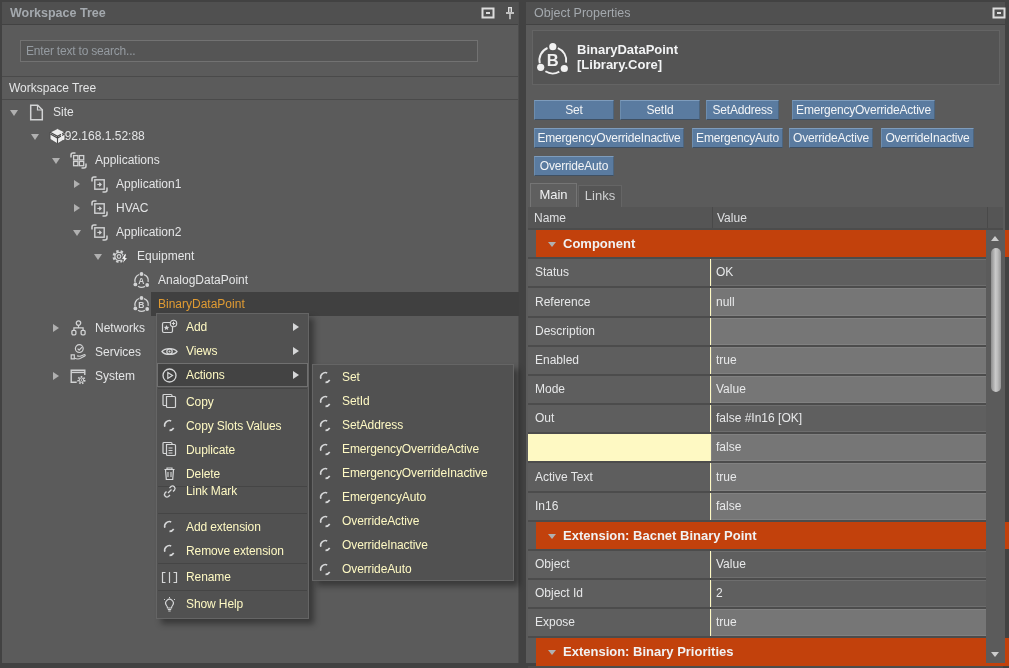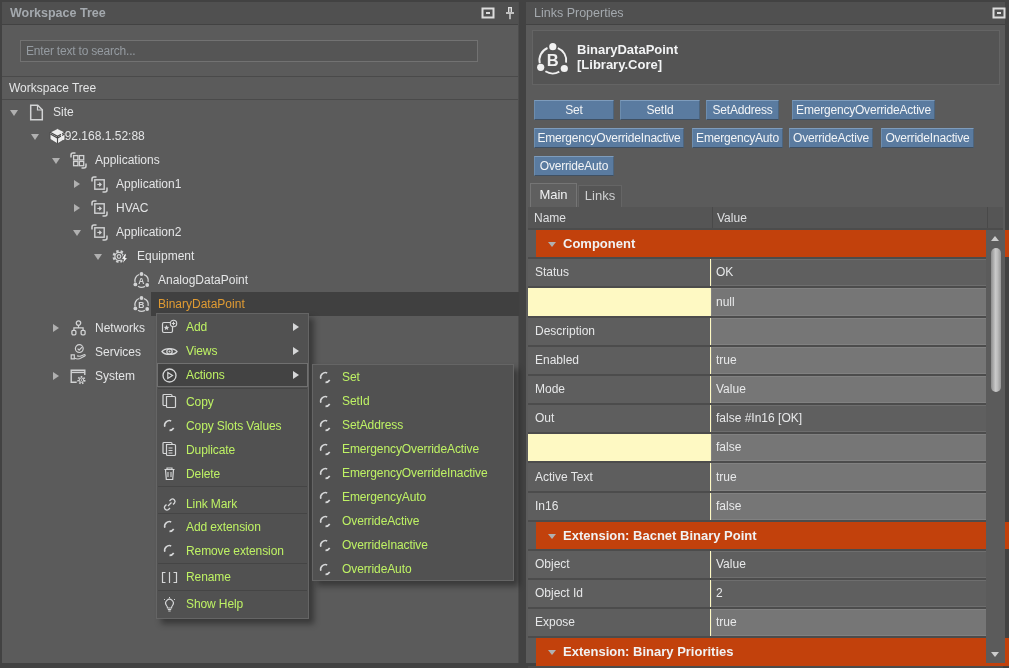--- a/index.html
+++ b/index.html
@@ -11,21 +11,21 @@
             border-bottom:1px solid #424242;}
   .titlebar .t{position:absolute;left:8px;top:4px;font-size:12.5px;color:#a4a9ae;}
   .row{position:absolute;height:24px;line-height:24px;font-size:12px;color:#e4e5e6;}
   .tri{position:absolute;width:0;height:0;}
   .tri.down{border-left:4.5px solid transparent;border-right:4.5px solid transparent;
             border-top:6px solid #b0b0b0;}
   .tri.right{border-top:4.5px solid transparent;border-bottom:4.5px solid transparent;
              border-left:6px solid #b0b0b0;}
   svg{position:absolute;overflow:visible;}
   .mi{position:absolute;left:0;right:0;height:24px;line-height:24px;font-size:12px;
-      letter-spacing:-0.1px;color:#bef264;}
+      letter-spacing:-0.1px;color:#fef9c3;}
   .mi .txt{position:absolute;left:29px;top:0;}
   .marrow{position:absolute;right:9px;top:7.5px;width:0;height:0;
           border-top:4.5px solid transparent;border-bottom:4.5px solid transparent;
           border-left:6px solid #d6d7d8;}
   .btn{position:absolute;height:20px;background:#5a7ba0;border-top:1px solid #7e9cbc;
        border-left:1px solid #6d8dae;border-right:1px solid #4c657f;border-bottom:1px solid #3f5063;
        box-sizing:border-box;color:#f2f4f6;font-size:12px;letter-spacing:-0.2px;
        text-align:center;line-height:18px;}
   .trow{position:absolute;left:2px;width:458px;background:#fef9c3;}
   .tname{position:absolute;left:0;top:0;bottom:0;width:181.5px;background:#5e5e5e;
@@ -207,21 +207,21 @@
             <circle cx="11.4" cy="12.1" r="0.8" fill="#d2d3d4"></circle>
           </svg>
         </div>
         <span style="position:absolute;left:93px;">System</span>
       </div>
     </div>
 </div>
 
 <div class="panel" id="rightpanel" style="left:526px;top:2px;width:479px;height:661px;">
   <div class="titlebar">
-    <span class="t">Links Properties</span>
+    <span class="t">Object Properties</span>
     <svg style="left:467px;top:6px;" width="12" height="10" viewBox="0 0 12 10">
       <rect x="0.5" y="0.5" width="11" height="9" fill="none" stroke="#dcdcdc" stroke-width="2"></rect>
       <rect x="4" y="4" width="4" height="2" fill="#dcdcdc"></rect>
     </svg>
   </div>
 
   <div style="position:absolute;left:6px;top:28px;width:468px;height:55px;background:#545454;
               border:1px solid #646464;box-sizing:border-box;">
     <svg style="left:4px;top:12px;" width="32" height="34" viewBox="0 0 32 34" id="bigB">
         <path d="M 10.5 5.0 A 13.2 13.2 0 0 0 2.8 20.3" fill="none" stroke="#f0f0f0" stroke-width="1.9"></path>
@@ -270,20 +270,21 @@
         <div class="tri down" style="left:12px;top:11.5px;border-left-width:4px;border-right-width:4px;border-top-width:5px;"></div>
         <span style="position:absolute;left:27px;">Component</span>
       </div>
       <div style="position:absolute;left:2px;top:255px;width:475px;height:2px;background:#4c4c4c;"></div>
       <div class="trow" style="top:257px;height:27px;">
         <div class="tname" style="line-height:27px;">Status</div>
         <div class="tval dark" style="line-height:25px;">OK</div>
       </div>
       <div style="position:absolute;left:2px;top:284px;width:475px;height:2px;background:#4c4c4c;"></div>
       <div class="trow" style="top:286px;height:28px;">
+        <div class="tname" style="line-height:28px;">Reference</div>
         <div class="tval light" style="line-height:26px;">null</div>
       </div>
       <div style="position:absolute;left:2px;top:314px;width:475px;height:2px;background:#4c4c4c;"></div>
       <div class="trow" style="top:316px;height:27px;">
         <div class="tname" style="line-height:27px;">Description</div>
         <div class="tval light" style="line-height:25px;"></div>
       </div>
       <div style="position:absolute;left:2px;top:343px;width:475px;height:2px;background:#4c4c4c;"></div>
       <div class="trow" style="top:345px;height:27px;">
         <div class="tname" style="line-height:27px;">Enabled</div>
@@ -418,21 +419,21 @@
       <div style="position:absolute;left:4px;top:3.5px;width:17px;height:17px;">
         <svg width="17" height="17" viewBox="0 0 17 17">
           <path d="M3.5 4.5 h10 M6 4.5 v-1.5 h5 v1.5" fill="none" stroke="#d6d7d8" stroke-width="1.2"></path>
           <path d="M4.5 4.5 l0.8 10 h6.4 l0.8 -10" fill="none" stroke="#d6d7d8" stroke-width="1.2"></path>
           <path d="M7 7 v5 M10 7 v5" stroke="#d6d7d8" stroke-width="1.1"></path>
         </svg>
       </div>
       <span class="txt">Delete</span>
     </div>
     <div style="position:absolute;left:1px;right:1px;top:172.1px;height:1px;background:#454545;"></div>
-    <div class="mi" style="top:178px;">
+    <div class="mi" style="top:165px;">
       <div style="position:absolute;left:4px;top:3.5px;width:17px;height:17px;">
         <svg width="17" height="17" viewBox="0 0 17 17">
           <path d="M7 10 L10.5 6.5" stroke="#d6d7d8" stroke-width="1.3"></path>
           <path d="M8.5 5 l1.5 -1.5 a2.5 2.5 0 0 1 3.5 3.5 L12 8.5" fill="none" stroke="#d6d7d8" stroke-width="1.3"></path>
           <path d="M9 12 l-1.5 1.5 a2.5 2.5 0 0 1 -3.5 -3.5 L5.5 8.5" fill="none" stroke="#d6d7d8" stroke-width="1.3"></path>
         </svg>
       </div>
       <span class="txt">Link Mark</span>
     </div>
     <div style="position:absolute;left:1px;right:1px;top:198.7px;height:1px;background:#454545;"></div>

